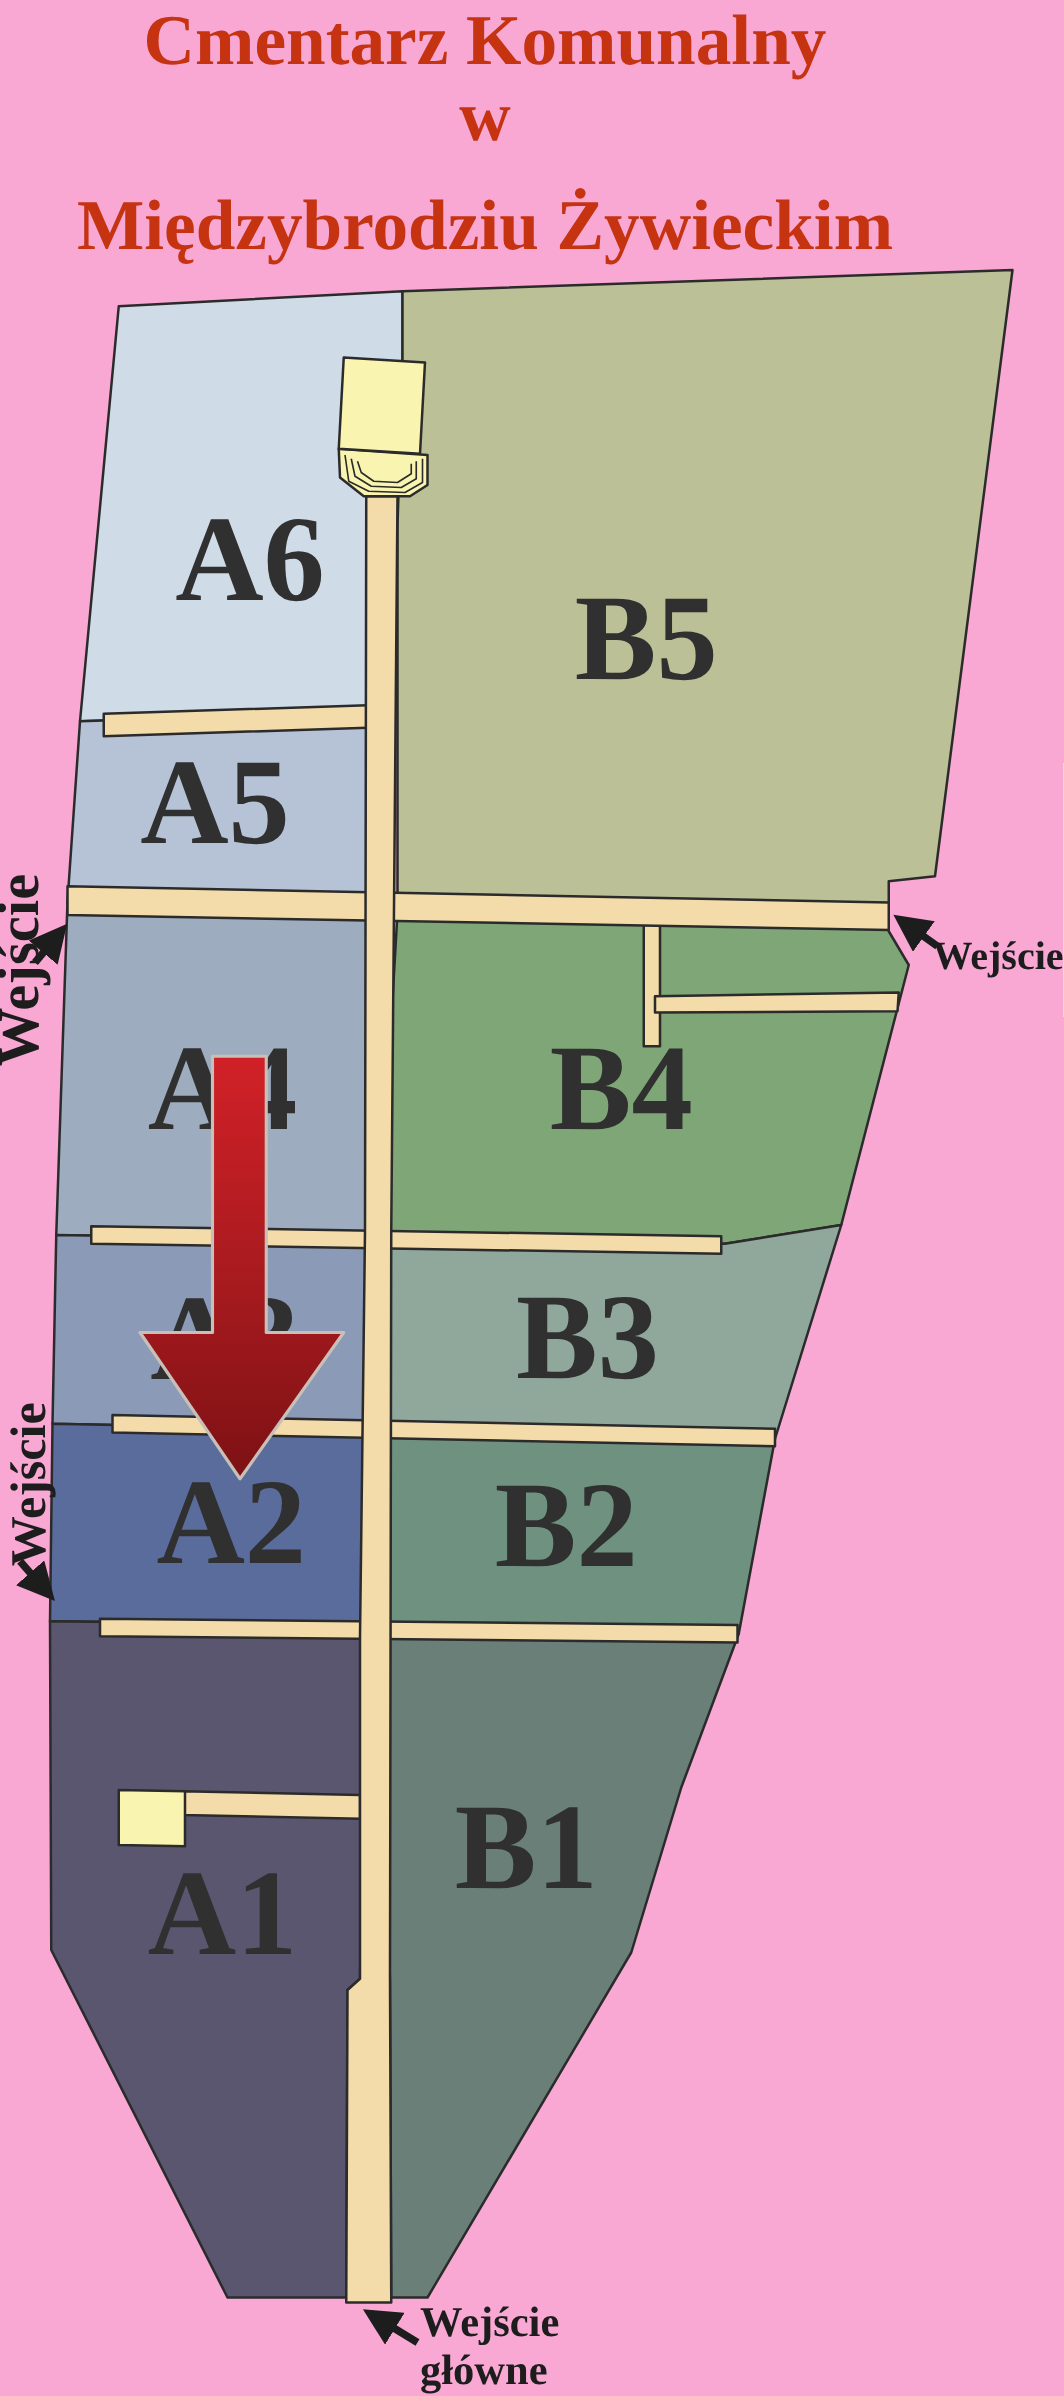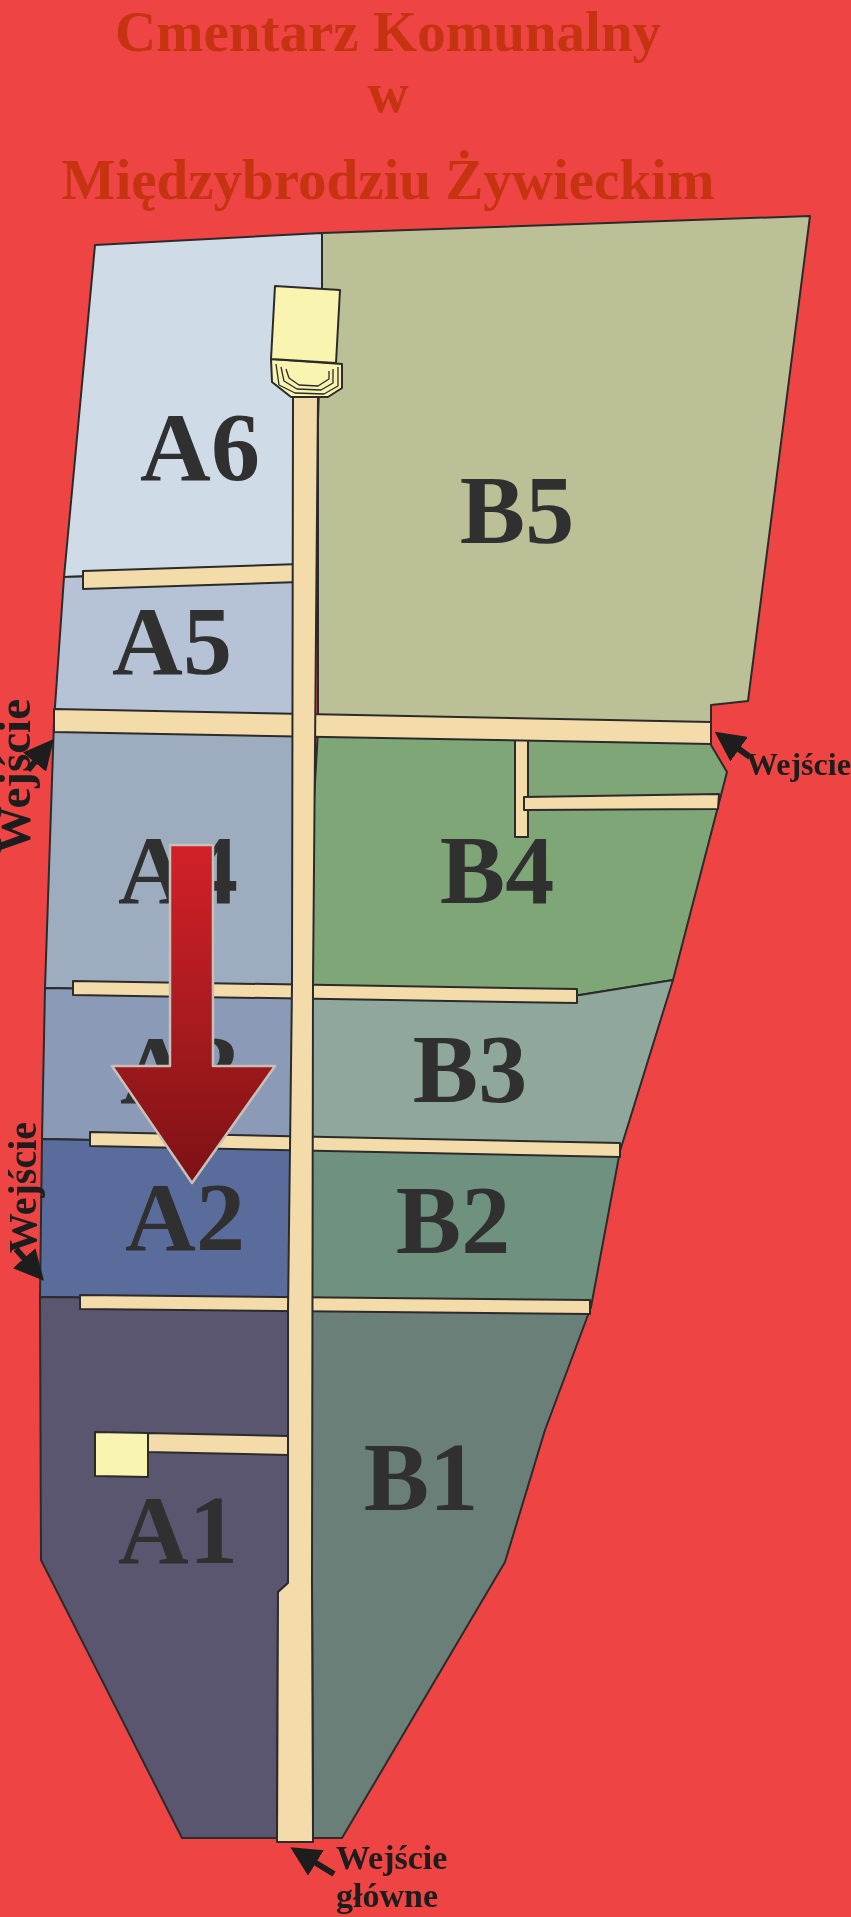--- a/index.html
+++ b/index.html
@@ -1,16 +1,16 @@
 <!DOCTYPE html>
 <html><head>
 <meta charset="utf-8">
 <style>
   html,body{margin:0;padding:0;background:#ffffff;}
-  .page{position:relative;width:851px;height:1917px;background:#ef4444;overflow:hidden;
+  .page{position:relative;width:851px;height:1917px;background:#f9a8d4;overflow:hidden;
         font-family:"Liberation Serif","DejaVu Serif",serif;}
   svg{position:absolute;left:0;top:0;}
   .sec{stroke:#2b2b2b;stroke-width:2;stroke-linejoin:round;}
   .path{stroke:#2b2b2b;stroke-width:2;stroke-linejoin:round;}
   .stepline{fill:none;stroke:#2b2b2b;stroke-width:1.3;stroke-linejoin:round;}
   .seclabel{font-family:"Liberation Serif","DejaVu Serif",serif;font-weight:bold;
             font-size:98px;text-anchor:middle;}
   .titletxt{font-family:"Liberation Serif","DejaVu Serif",serif;font-weight:bold;
             font-size:57px;text-anchor:middle;}
   .wej{font-family:"Liberation Serif","DejaVu Serif",serif;font-weight:bold;}

